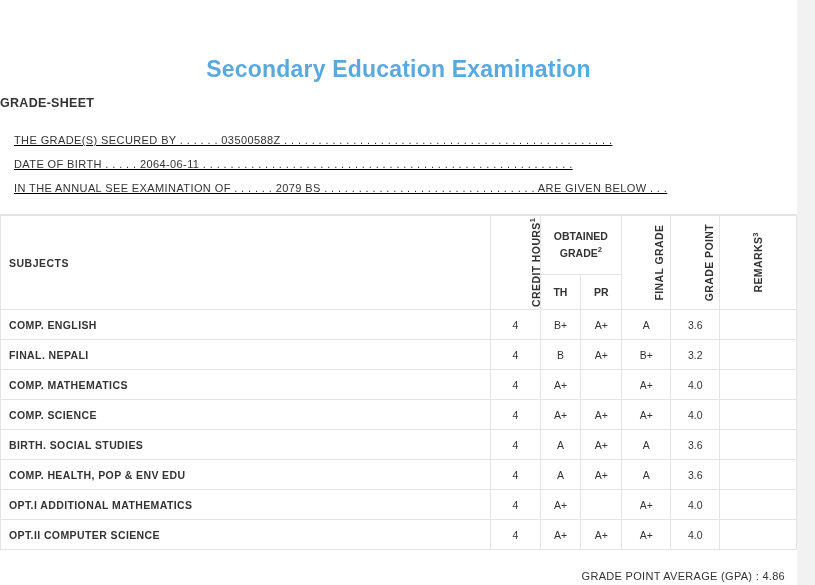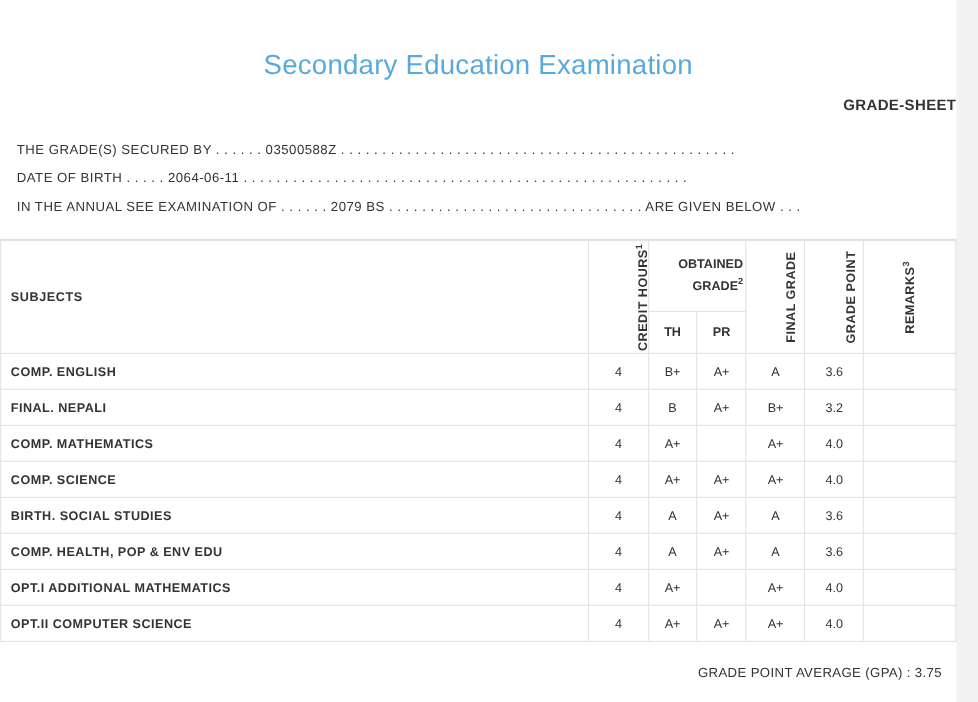--- a/index.html
+++ b/index.html
@@ -19,35 +19,36 @@
     height: 585px;
     margin: 0;
     background: #ffffff;
     box-sizing: border-box;
   }
   .title {
     text-align: center;
     color: #5aa9dd;
     font-size: 23px;
     letter-spacing: 0.2px;
-    padding-top: 41px;
-    font-weight: normal;
+    padding-top: 56px;
+    font-weight: bold;
     margin: 0;
   }
   .subtitle {
-    text-align: right;
+    text-align: left;
     font-size: 12.5px;
     font-weight: bold;
     color: #333;
     margin: 13px 0 0 0;
     letter-spacing: 0.3px;
   }
   .info-block {
     margin-top: 18px;
     padding: 0 12px 0 12px;
+    text-decoration: underline;
   }
   .info-line {
     font-size: 11px;
     color: #333;
     letter-spacing: 0.4px;
     padding: 6px 0 6px 2px;
     white-space: nowrap;
     overflow: hidden;
   }
   .hr-thin {
@@ -92,21 +93,21 @@
   th.subjects-head {
     text-align: left;
     vertical-align: middle;
     padding-left: 8px;
     font-weight: bold;
     font-size: 10.5px;
     letter-spacing: 0.5px;
     height: 88px;
   }
   th.obtained-head {
-    text-align: right;
+    text-align: center;
     vertical-align: middle;
     font-weight: bold;
     font-size: 10.5px;
     padding: 4px 2px 4px 2px;
     line-height: 1.5;
     height: 50px;
   }
   th.sub-head {
     text-align: center;
     vertical-align: middle;
@@ -264,17 +265,17 @@
         <td class="num-cell">A+</td>
         <td class="num-cell">A+</td>
         <td class="num-cell">A+</td>
         <td class="num-cell">4.0</td>
         <td class="num-cell"></td>
       </tr>
     </tbody>
   </table>
 
   <div class="footer">
-    <div class="gpa-line">GRADE POINT AVERAGE (GPA) : 3.75</div>
+    <div class="gpa-line">GRADE POINT AVERAGE (GPA) : 4.86</div>
     <div class="completed-line">COMPLETED</div>
   </div>
 
 </div>
 
 </body></html>

